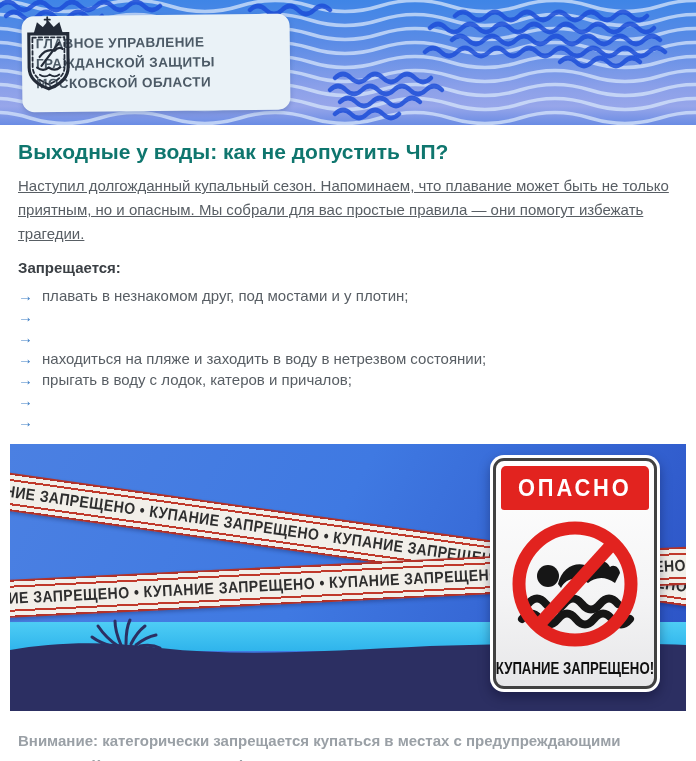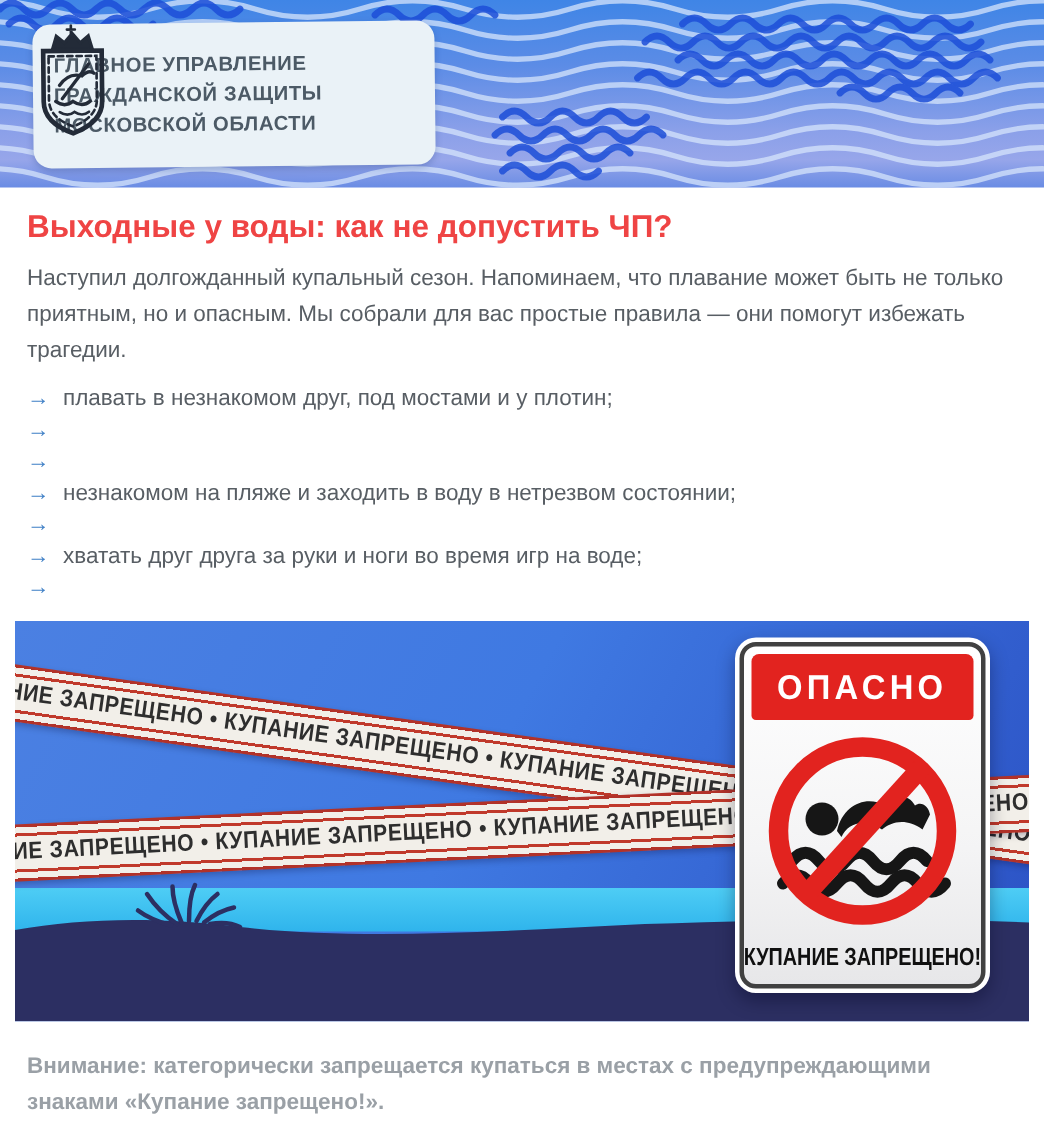--- a/index.html
+++ b/index.html
@@ -14,22 +14,22 @@
   .org-badge{
     position:absolute;left:22px;top:15px;width:268px;height:96px;
     background:#eaf2f7;border-radius:12px;box-shadow:0 2px 5px rgba(20,50,110,.25);
     display:flex;align-items:center;gap:12px;padding:0 10px 0 14px;box-sizing:border-box;
     transform:rotate(-0.6deg);
   }
   .emblem{flex:0 0 52px;height:78px;}
   .org-text{font-size:13.5px;font-weight:bold;line-height:1.5;color:#4c5a66;letter-spacing:.4px;}
   
   .content{padding:0 18px;}
-  .title{margin:15px 0 0 0;font-size:21px;font-weight:bold;color:#ef4444;}
-  .intro{margin:10px 0 0 0;font-size:15px;line-height:24px;color:#585e64;}
+  .title{margin:15px 0 0 0;font-size:21px;font-weight:bold;color:#0f766e;}
+  .intro{margin:10px 0 0 0;font-size:15px;line-height:24px;color:#585e64;text-decoration:underline;}
   .subhead{margin:13px 0 0 0;font-size:15px;font-weight:bold;color:#3a3f44;}
   .rules{margin:9px 0 0 0;}
   .rule{display:flex;align-items:baseline;font-size:15px;line-height:21px;color:#585e64;}
   .rule .arrow{color:#4080c6;font-weight:bold;margin-right:9px;flex:0 0 auto;}
   
   .illustration{position:relative;width:676px;height:267px;margin:12px 0 0 -8px;overflow:hidden;}
   .sky{position:absolute;inset:0;background:linear-gradient(118deg,#4b80e2 0%,#3f79e2 45%,#2b51c4 100%);}
   .water{position:absolute;left:0;right:0;top:178px;height:29px;
     background:linear-gradient(to bottom,#4ecdf5 0%,#2fb4ec 100%);}
   .ground{position:absolute;left:0;top:170px;width:676px;height:97px;}
@@ -109,42 +109,43 @@
       <div>ГЛАВНОЕ УПРАВЛЕНИЕ</div>
       <div>ГРАЖДАНСКОЙ ЗАЩИТЫ</div>
       <div>МОСКОВСКОЙ ОБЛАСТИ</div>
     </div>
   </div>
 </div>
 
 <div class="content">
   <h1 class="title">Выходные у воды: как не допустить ЧП?</h1>
   <p class="intro">Наступил долгожданный купальный сезон. Напоминаем, что плавание может быть не только приятным, но и опасным. Мы собрали для вас простые правила — они помогут избежать трагедии.</p>
+  <p class="subhead">Запрещается:</p>
 
   <div class="rules">
     <div class="rule">
       <span class="arrow">→</span>
       <span>плавать в незнакомом друг, под мостами и у плотин;</span>
     </div>
     <div class="rule">
       <span class="arrow">→</span>
     </div>
     <div class="rule">
       <span class="arrow">→</span>
     </div>
     <div class="rule">
       <span class="arrow">→</span>
-      <span>незнакомом на пляже и заходить в воду в нетрезвом состоянии;</span>
+      <span>находиться на пляже и заходить в воду в нетрезвом состоянии;</span>
     </div>
     <div class="rule">
       <span class="arrow">→</span>
+      <span>прыгать в воду с лодок, катеров и причалов;</span>
     </div>
     <div class="rule">
       <span class="arrow">→</span>
-      <span>хватать друг друга за руки и ноги во время игр на воде;</span>
     </div>
     <div class="rule">
       <span class="arrow">→</span>
     </div>
   </div>
 
   <div class="illustration">
     <div class="sky"></div>
     <div class="water"></div>
     <svg class="ground" viewBox="0 0 676 97">

